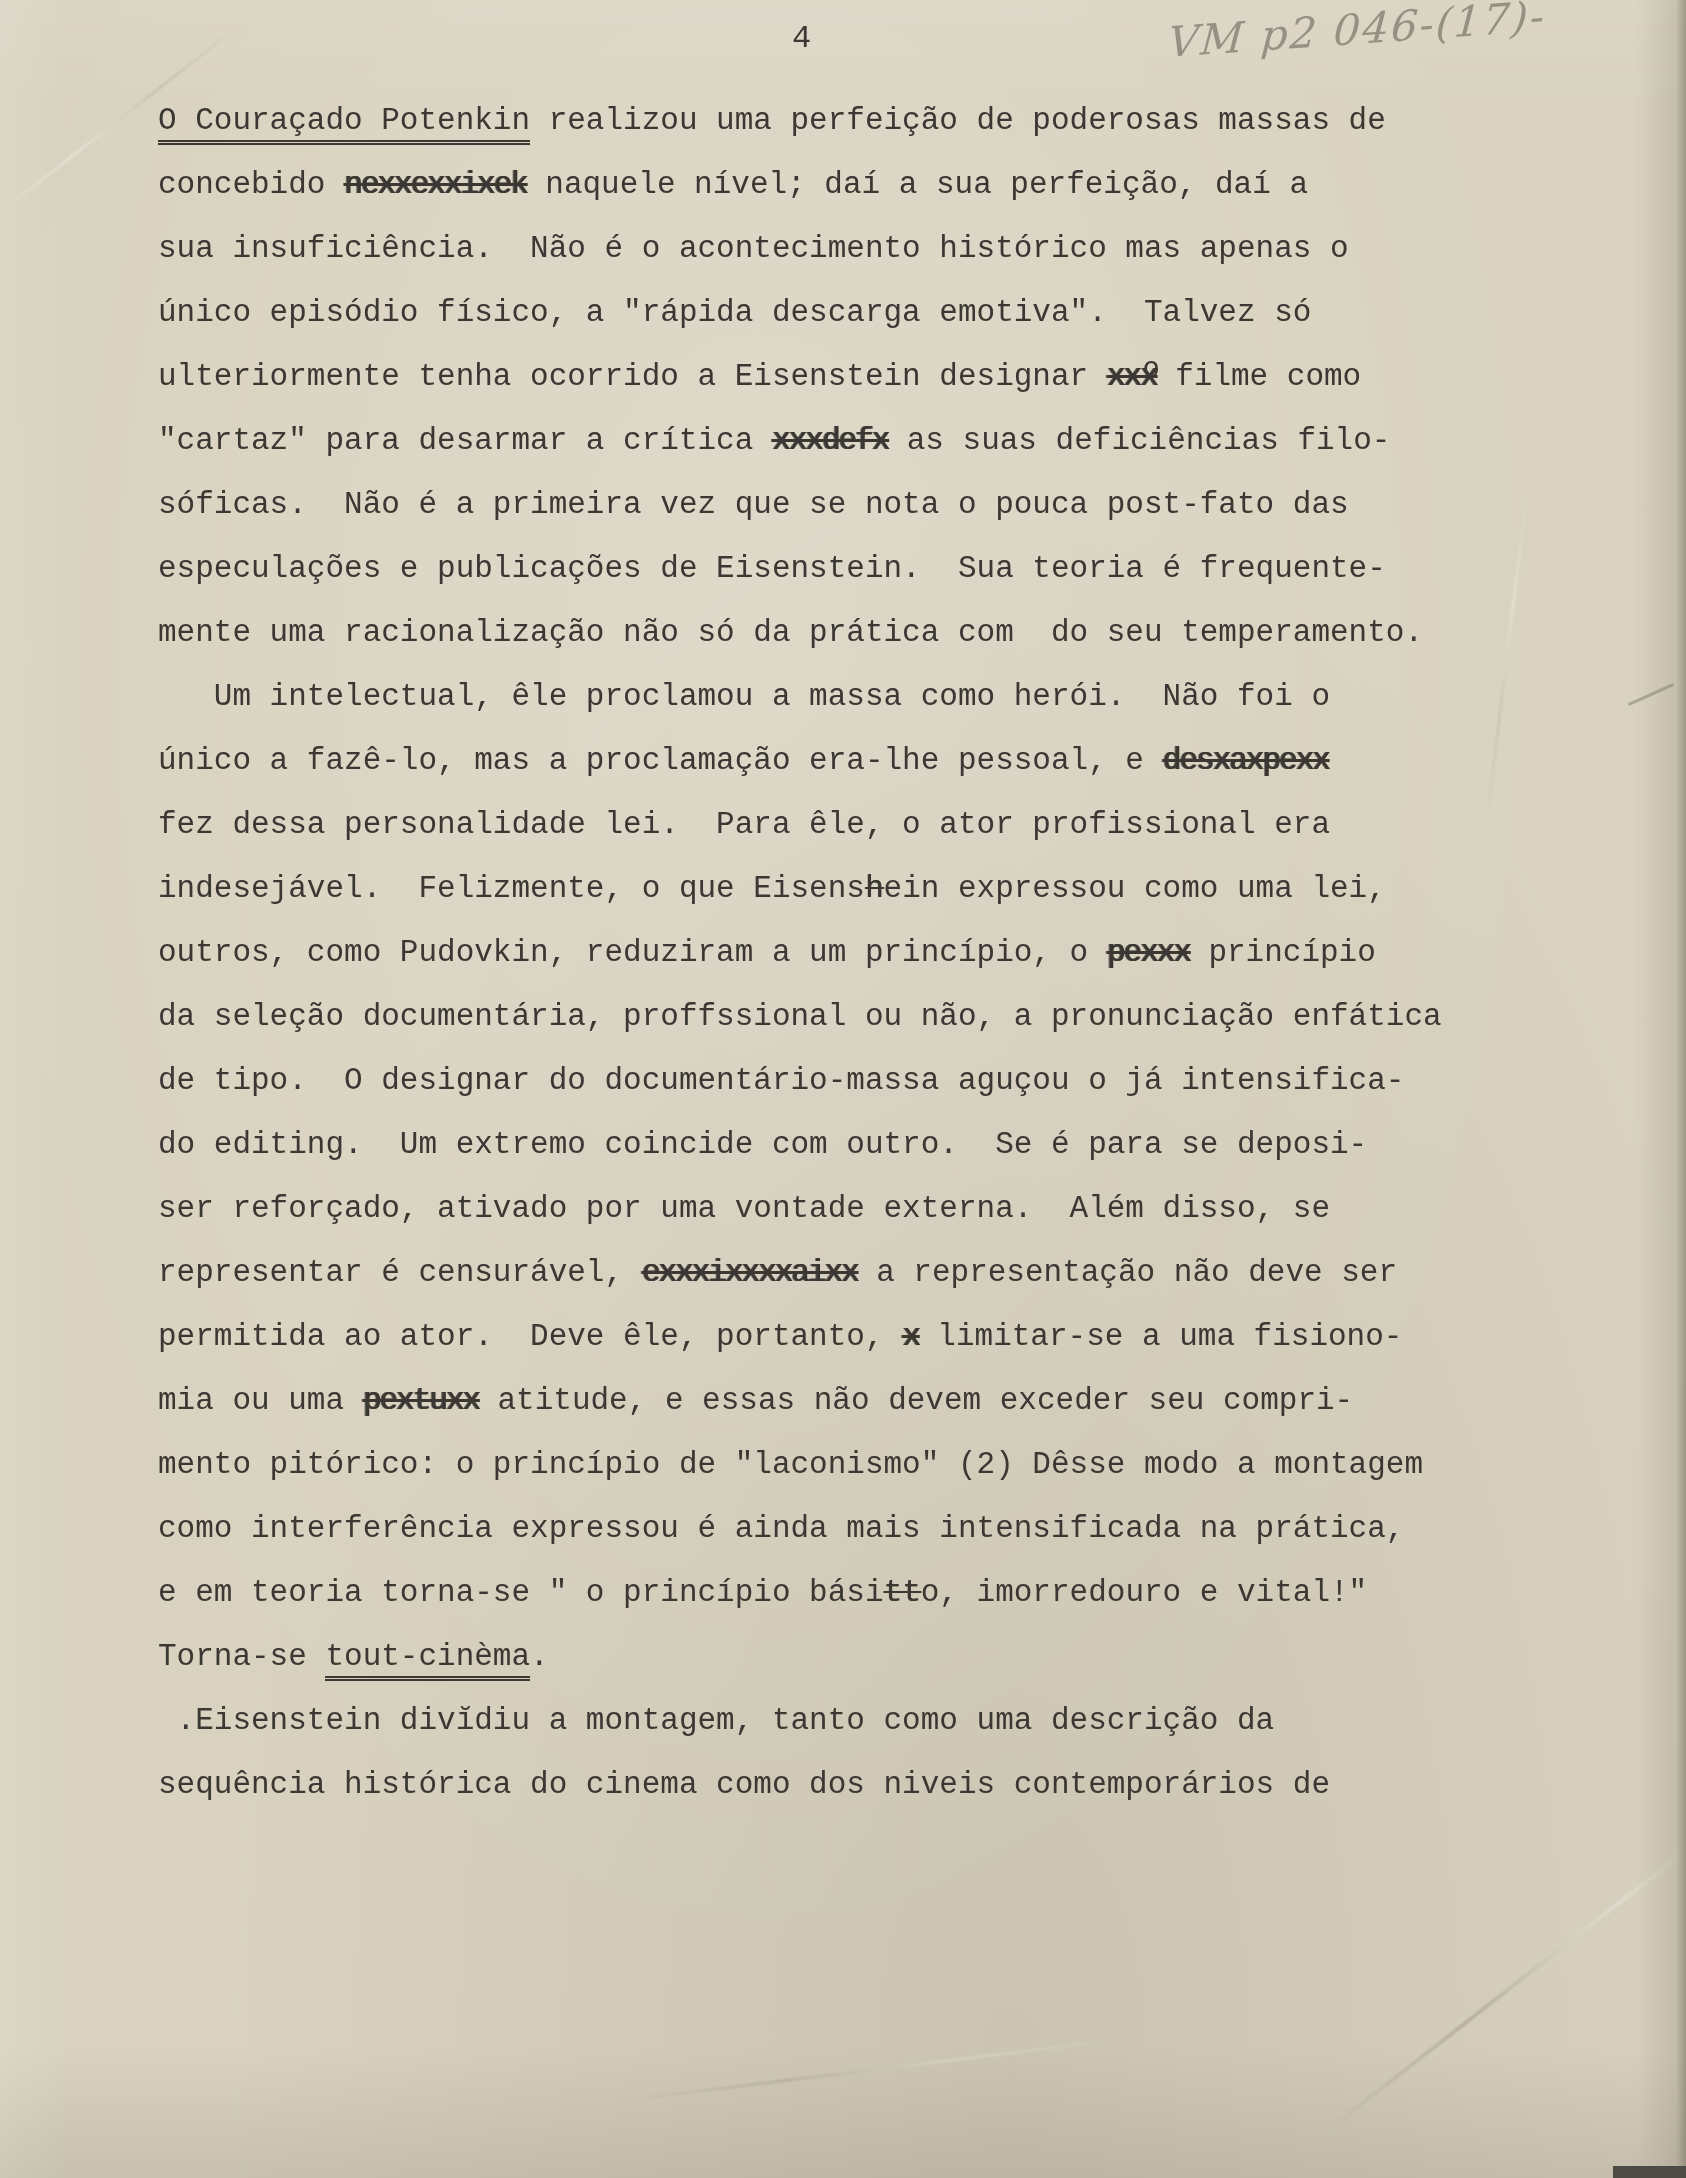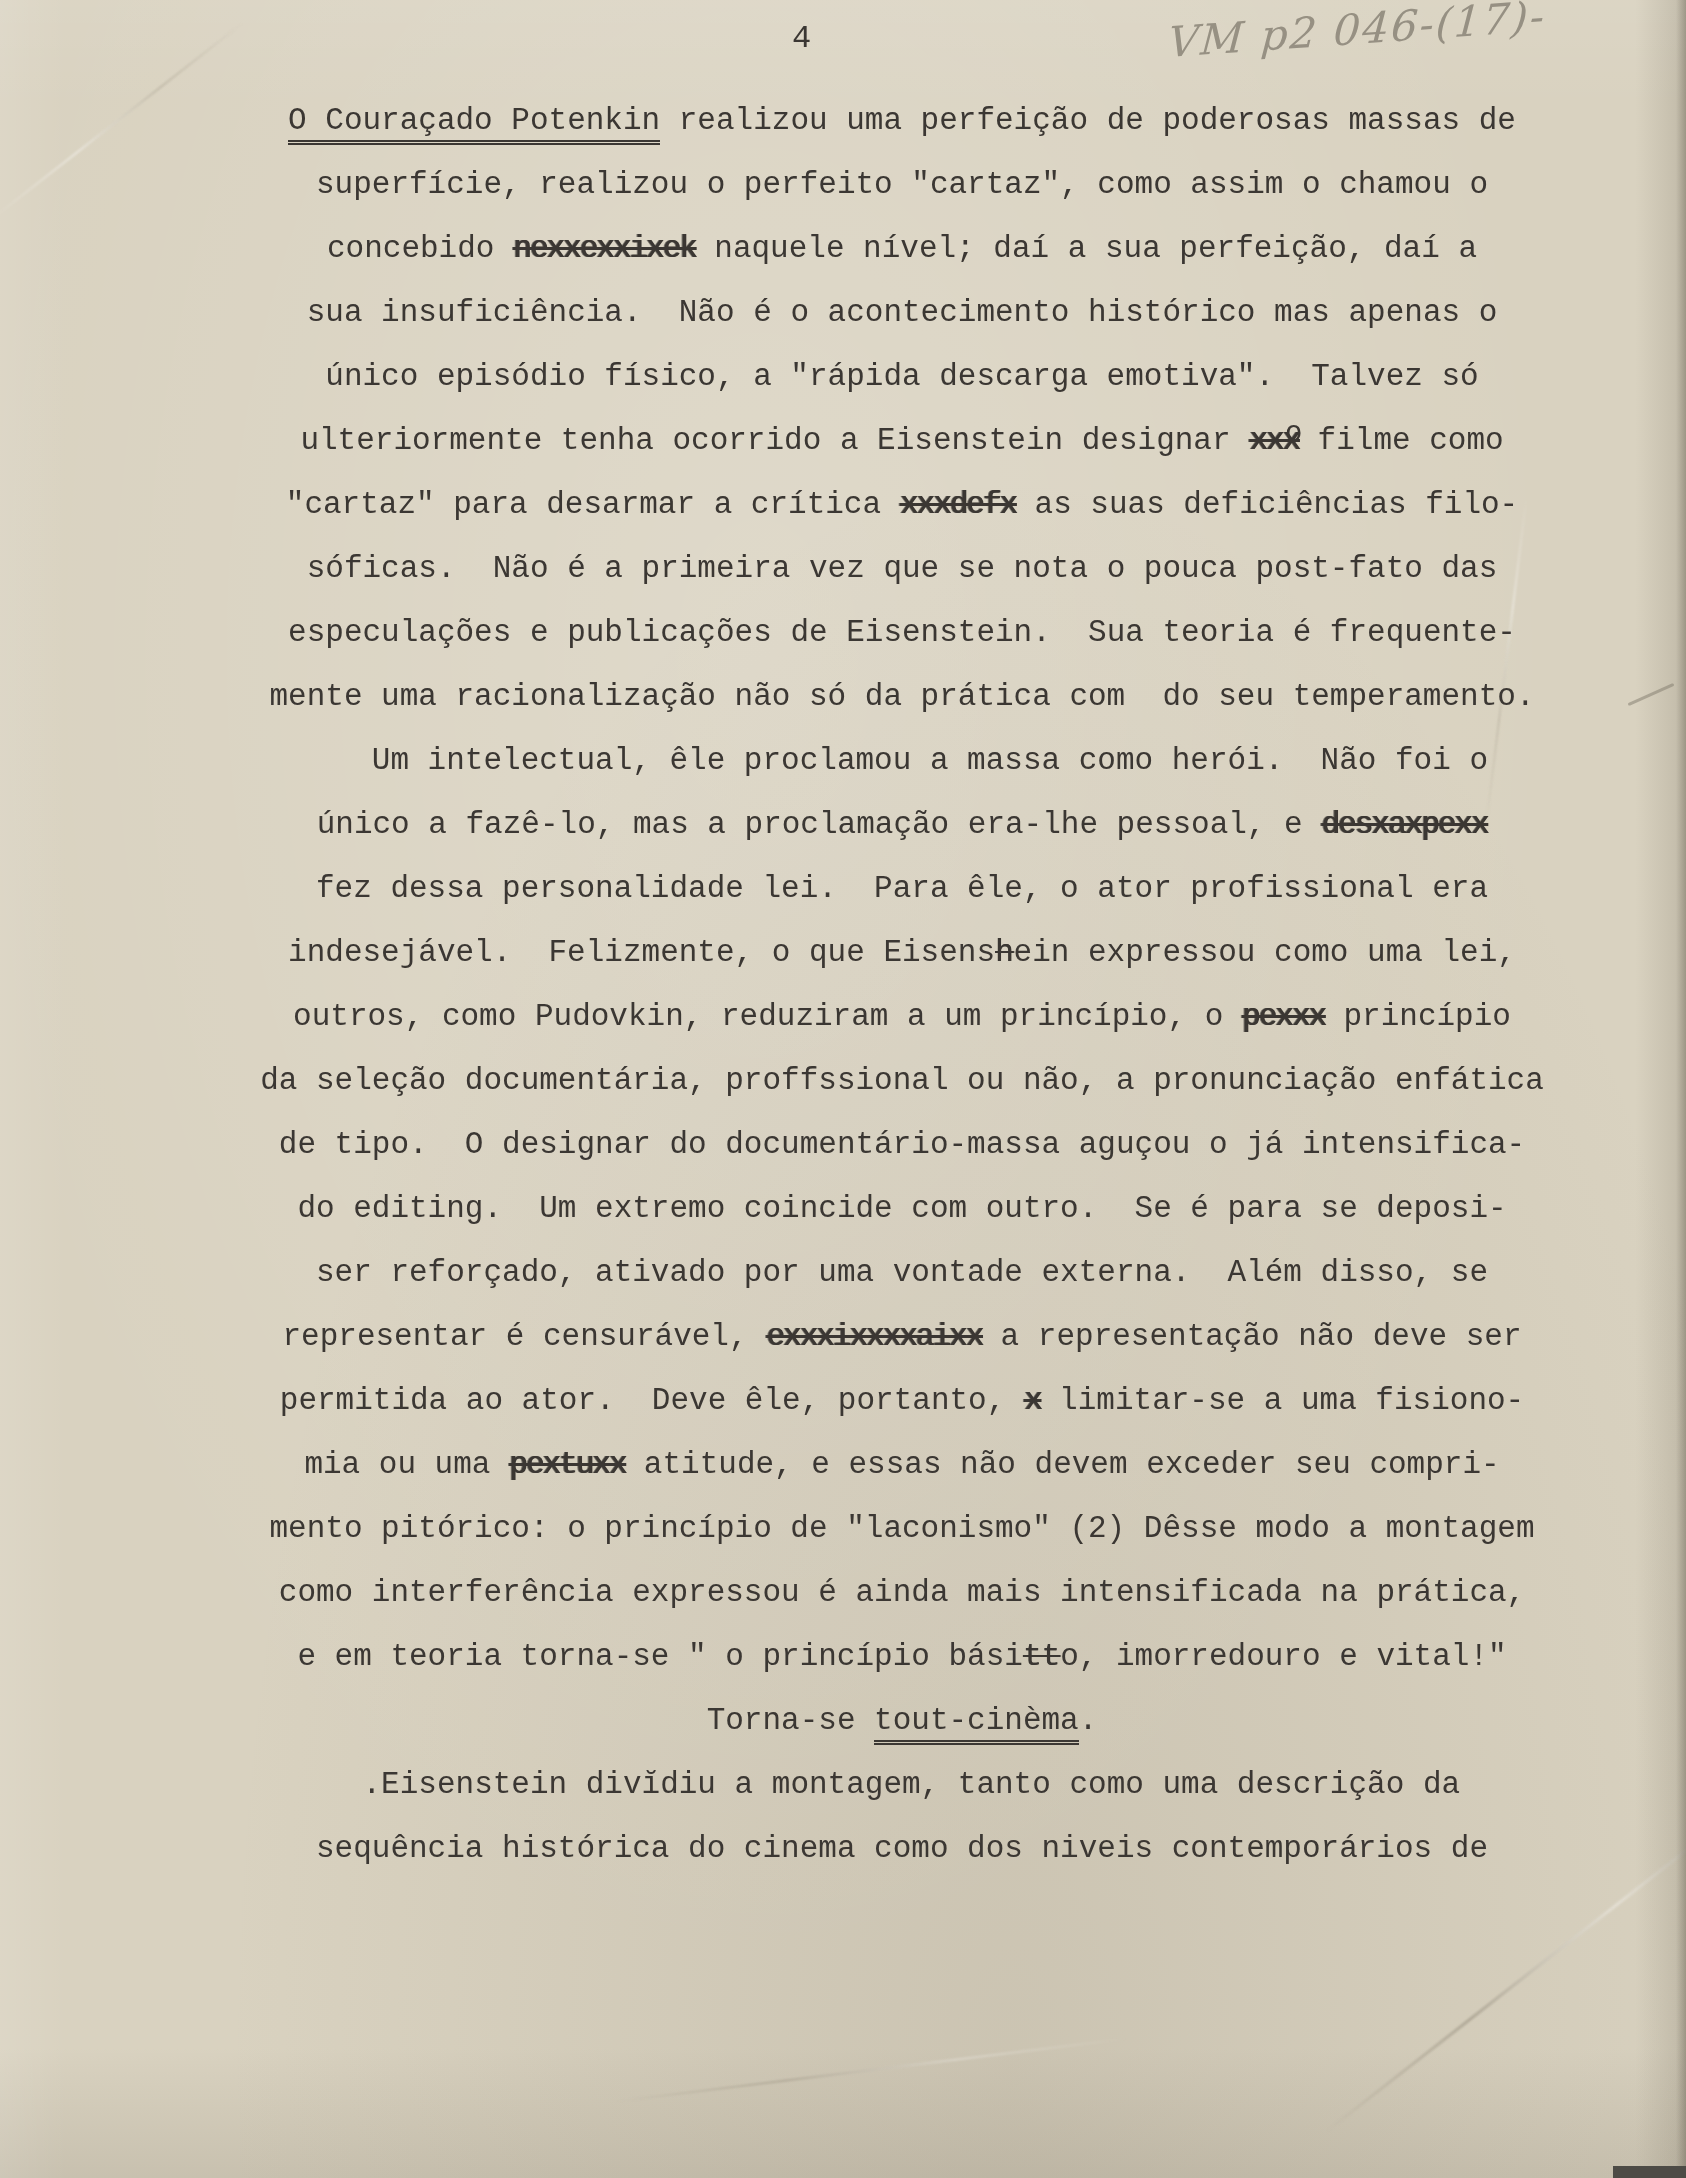--- a/index.html
+++ b/index.html
@@ -45,21 +45,21 @@
     color:#8b8578;
     opacity:0.85;
     transform:rotate(-4deg) skewX(-8deg);
     white-space:nowrap;
   }
   .text-block{
     position:absolute;left:158px;top:89px;right:40px;
     font-size:31px;
     line-height:64px;
   }
-  .tline{white-space:pre;height:64px;text-align:center;}
+  .tline{white-space:pre;height:64px;}
   
   .xout{
     font-weight:normal;
     text-decoration:line-through;
     text-decoration-thickness:3px;
     letter-spacing:-2px;
     text-shadow:1px 0 0 currentColor, -1px 0 0 rgba(59,55,51,0.6);
   }
   
   .otype{
@@ -96,21 +96,20 @@
   <div class="crease crease-right"></div>
   <div class="crease crease-br"></div>
   <div class="crease crease-bottom"></div>
   <div class="right-edge-shade"></div>
 
   <div class="page-number">4</div>
   <div class="annotation">VM p2 046-(17)-</div>
 
   <div class="text-block" id="text-block">
       <div class="tline"><span class="u2">O Couraçado Potenkin</span><span> realizou uma perfeição de poderosas massas de</span></div>
-      <div class="tline"><span>superfície, realizou o perfeito "cartaz", como assim o chamou o</span></div>
       <div class="tline"><span>concebido </span><span class="xout">nexxexxixek</span><span> naquele nível; daí a sua perfeição, daí a</span></div>
       <div class="tline"><span>sua insuficiência.  Não é o acontecimento histórico mas apenas o</span></div>
       <div class="tline"><span>único episódio físico, a "rápida descarga emotiva".  Talvez só</span></div>
       <div class="tline"><span>ulteriormente tenha ocorrido a Eisenstein designar </span><span class="xout">xxx</span><span class="sup-anchor"><span class="sup">o</span></span><span> filme como</span></div>
       <div class="tline"><span>"cartaz" para desarmar a crítica </span><span class="xout">xxxdefx</span><span> as suas deficiências filo-</span></div>
       <div class="tline"><span>sóficas.  Não é a primeira vez que se nota o pouca post-fato das</span></div>
       <div class="tline"><span>especulações e publicações de Eisenstein.  Sua teoria é frequente-</span></div>
       <div class="tline"><span>mente uma racionalização não só da prática com  do seu temperamento.</span></div>
       <div class="tline"><span>   Um intelectual, êle proclamou a massa como herói.  Não foi o</span></div>
       <div class="tline"><span>único a fazê-lo, mas a proclamação era-lhe pessoal, e </span><span class="xout">desxaxpexx</span></div>

